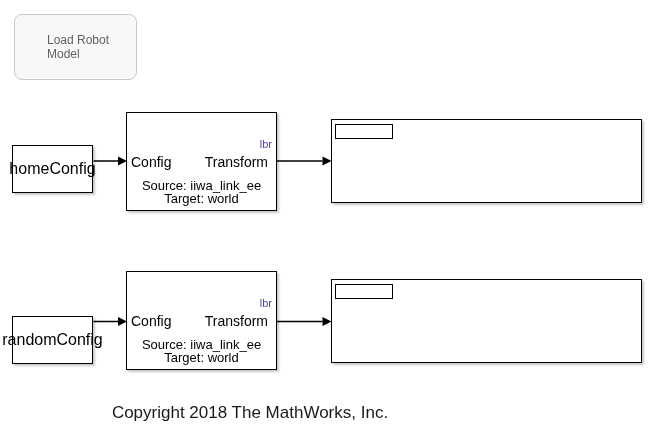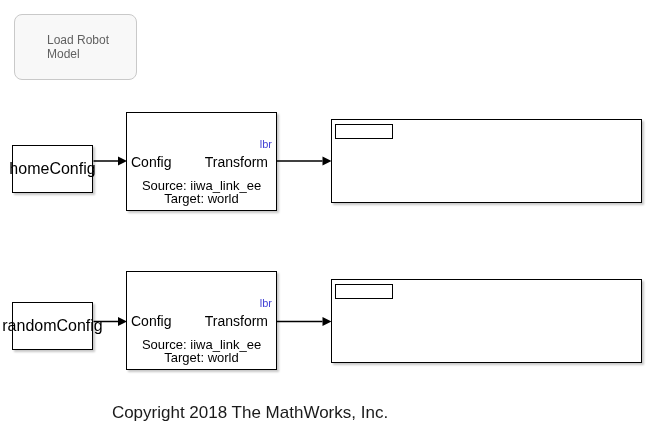--- a/index.html
+++ b/index.html
@@ -45,21 +45,21 @@
     font-size:12px;color:var(--annotation-text);
     z-index:2;
     padding-left:32px;
   }
   .const-block{
     width:81px;height:48px;left:12px;
     display:flex;align-items:center;justify-content:center;
     font-size:16px;color:#000;
   }
   .const-row1{top:145px;}
-  .const-row2{top:302px;align-items:center;}
+  .const-row2{top:316px;align-items:center;}
   .gt-block{
     width:151px;height:99px;left:126px;
     font-size:12px;color:#000;
   }
   .gt-row1{top:112px;}
   .gt-row2{top:271px;}
   .gt-param{
     position:absolute;top:1px;right:4px;
     font-size:11px;color:var(--param-text);margin-top:24px;
   }

